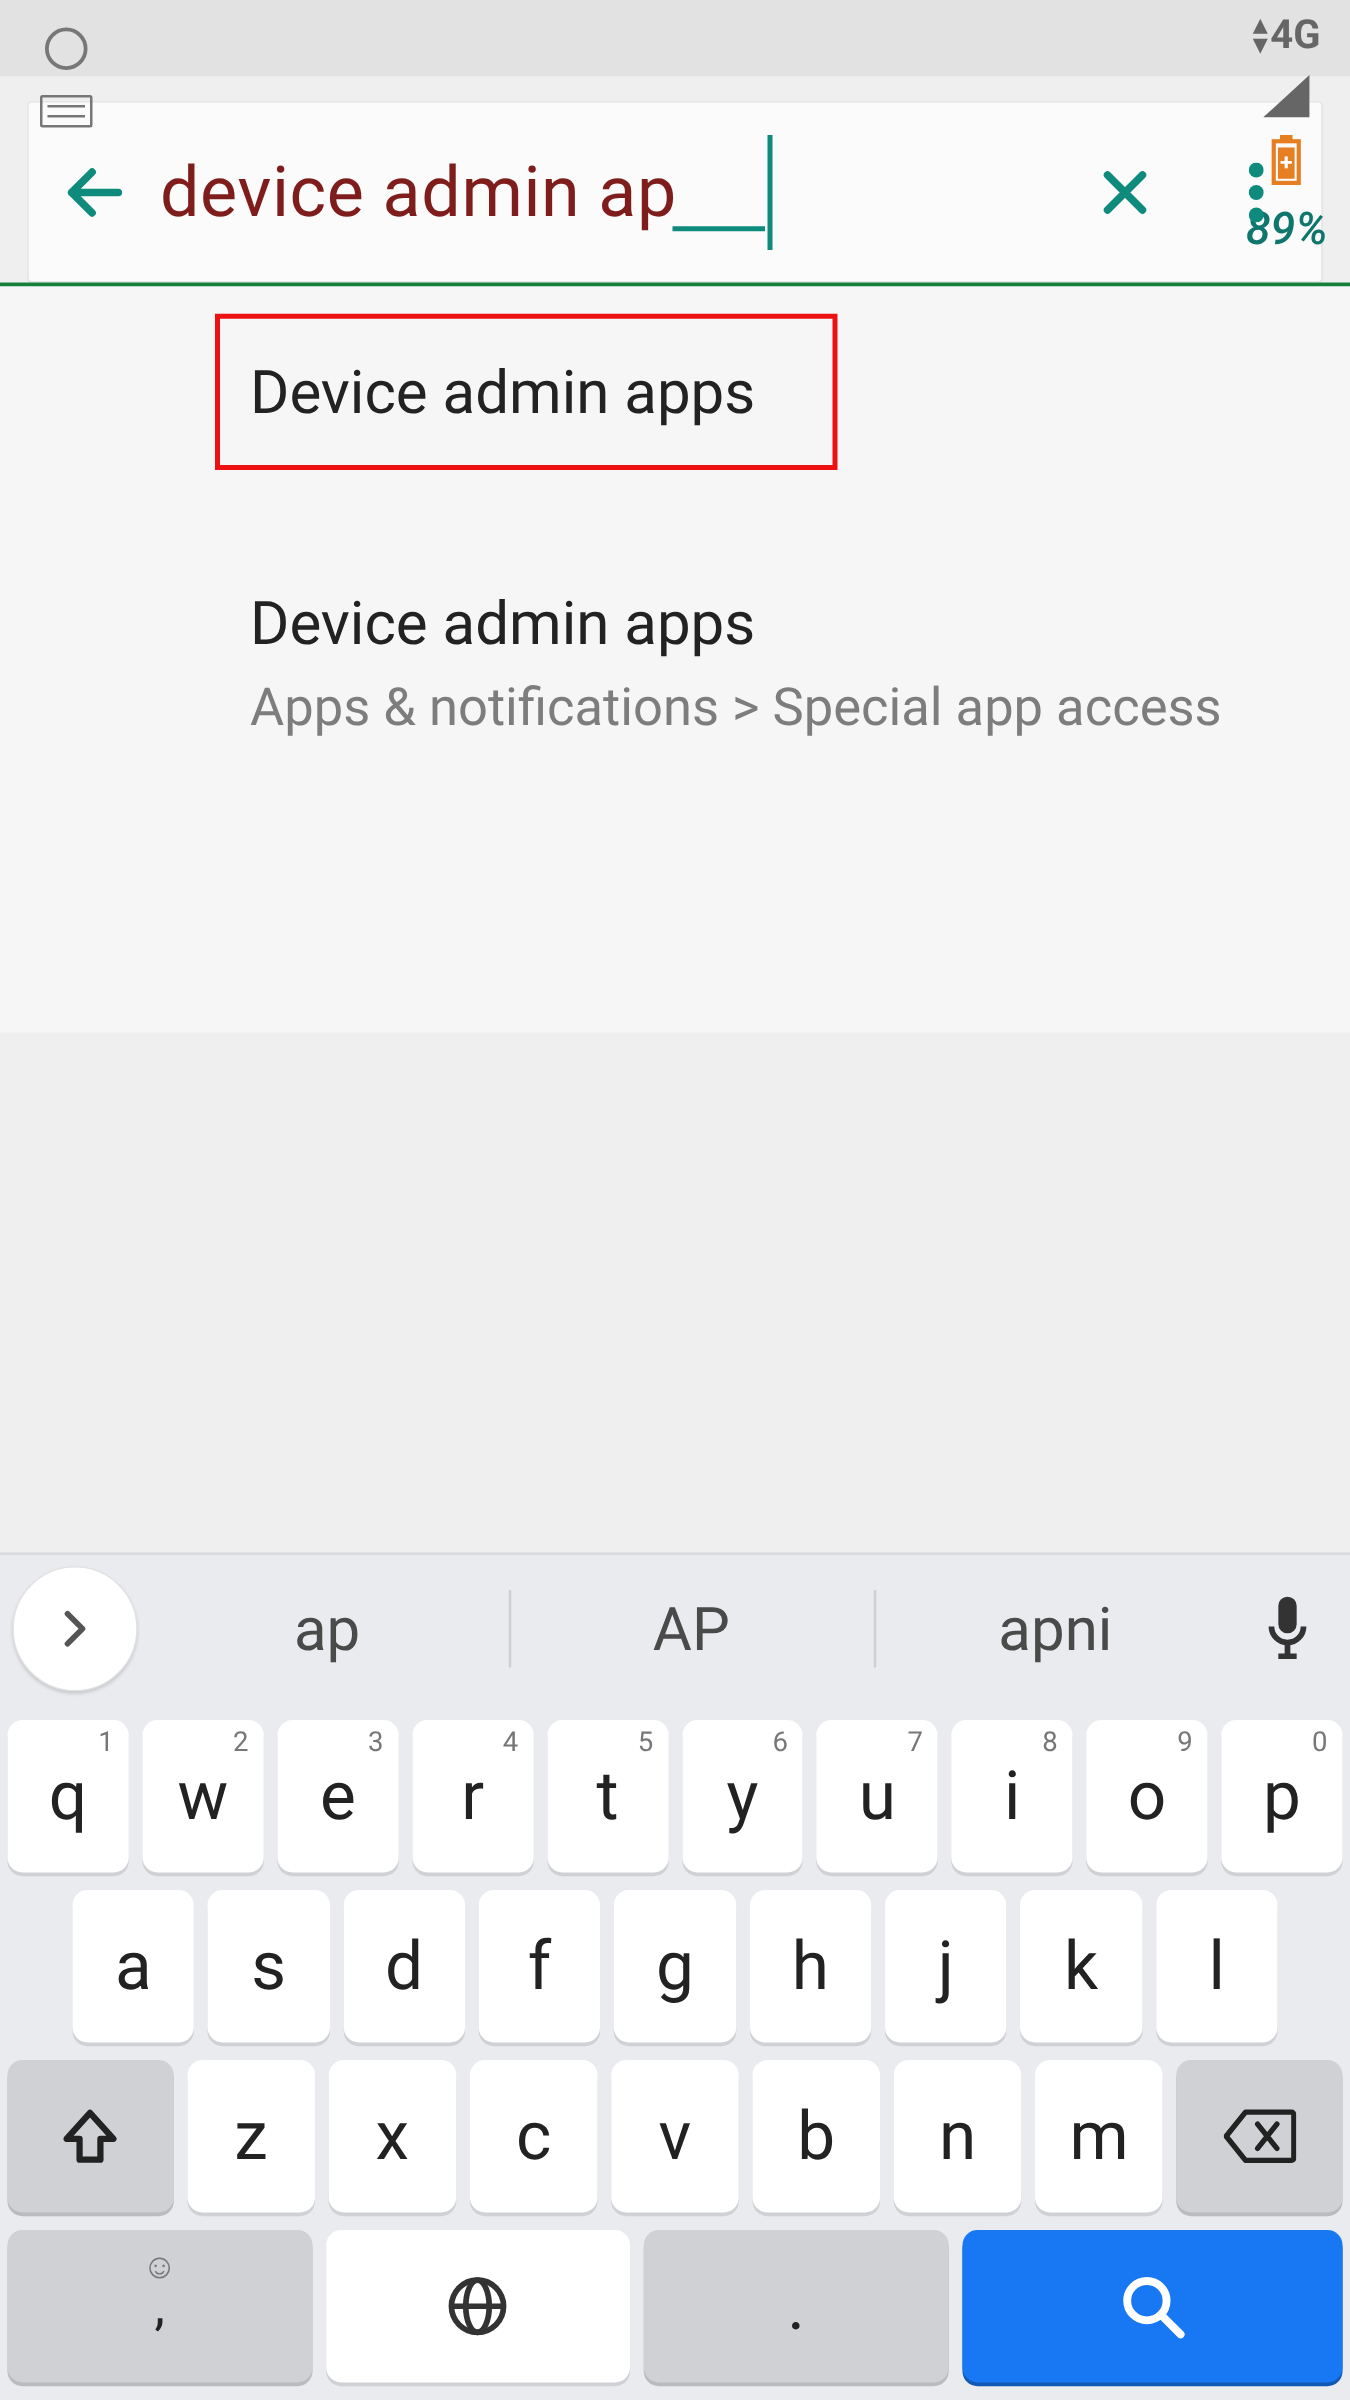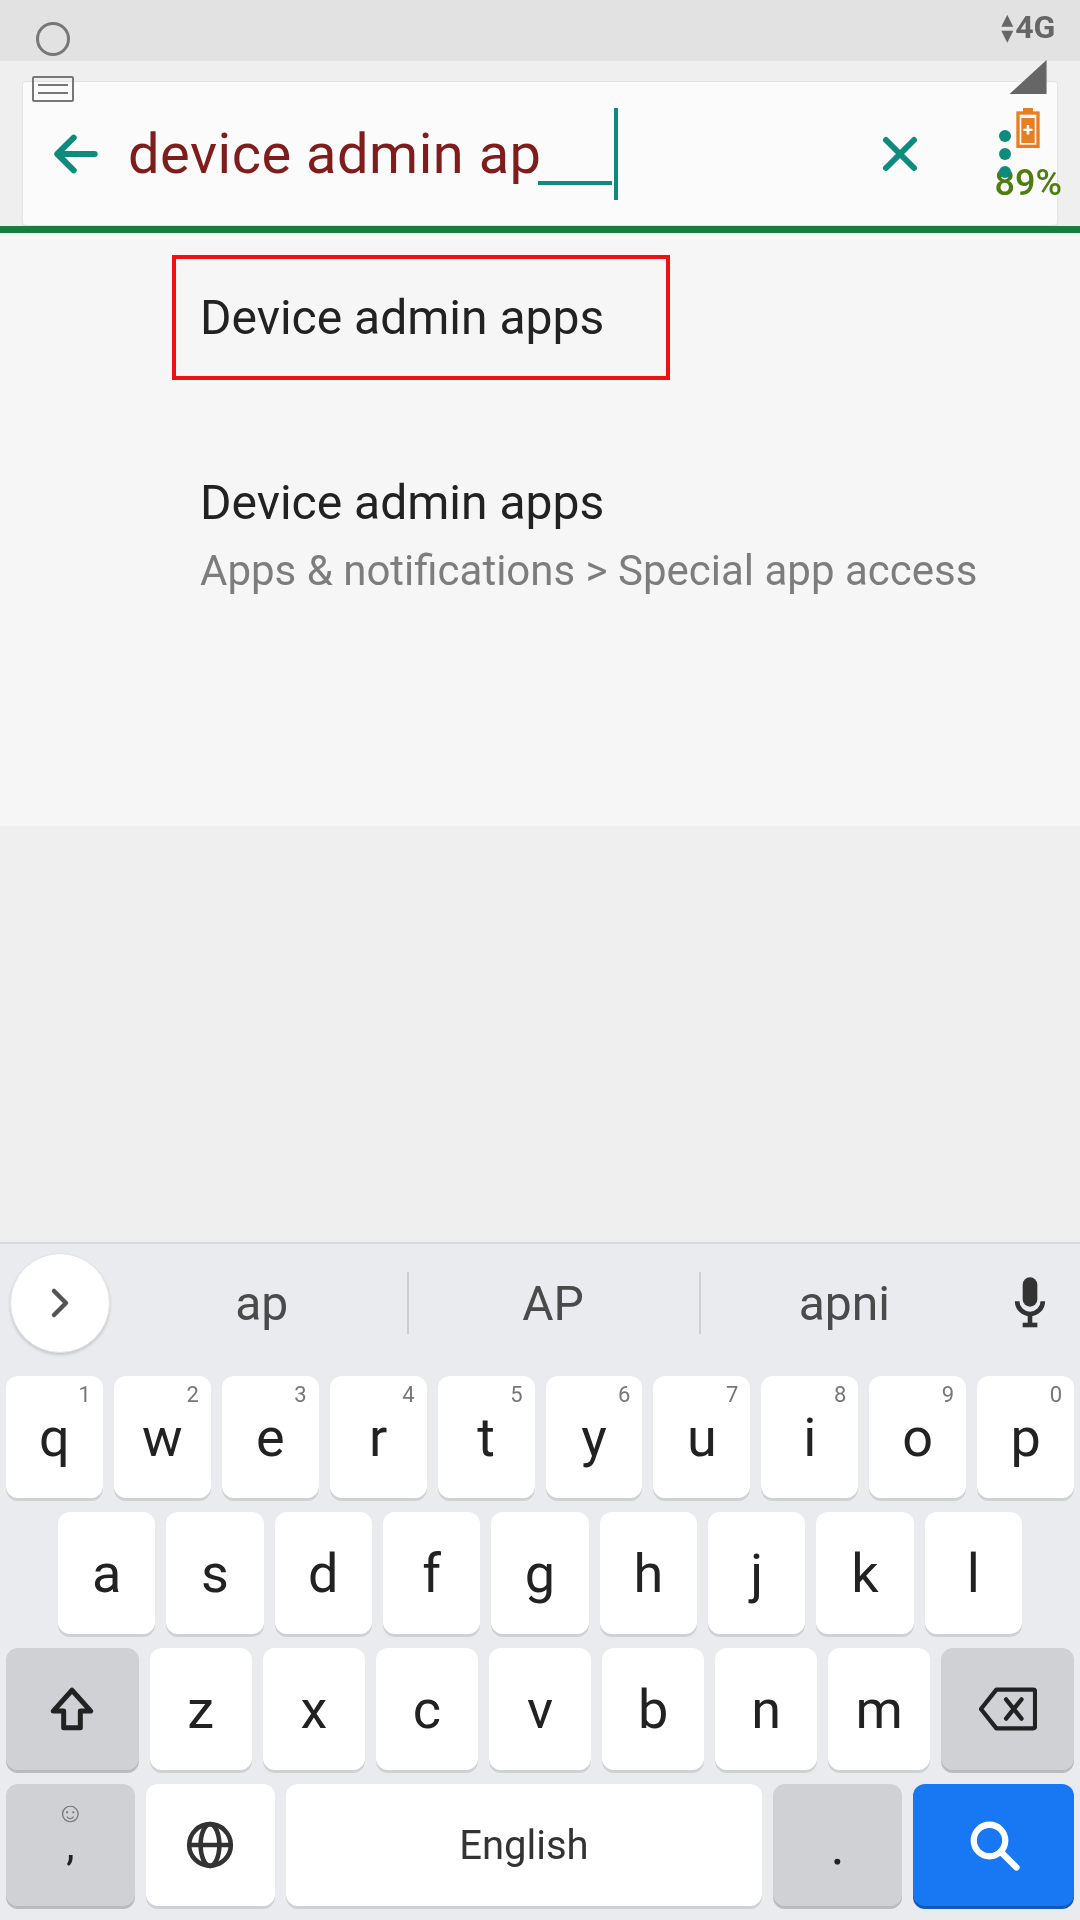--- a/index.html
+++ b/index.html
@@ -25,21 +25,21 @@
   }
   .kbd-icon::before, .kbd-icon::after {
     content:""; position:absolute; height:2px; left:4px; right:4px; background:#777;
   }
   .kbd-icon::before{ top:6px; } .kbd-icon::after{ top:14px; }
   .cast-icon svg, .hotspot-icon svg, .signal-icon svg, .battery-icon svg { display:block; }
   .hd-text { font-weight:700; font-style: italic; color:#666; font-size:32px; }
   .fourg-wrap { display:flex; align-items:center; gap:2px; color:#666; }
   .arrows { font-size:24px; line-height: 16px; color:#666; }
   .fourg { font-weight:700; font-size:32px; }
-  .battery-pct { font-size:36px; color:#4d7c0f; }
+  .battery-pct { font-size:36px; color:#0f766e;font-style:italic; }
 
   
   .search-card {
     margin: 20px 22px 0 22px;
     background: #fbfbfb;
     border: 1px solid #e4e4e4;
     border-radius: 4px;
     height: 145px;
     display: flex;
     align-items: center;
@@ -55,21 +55,21 @@
     position:absolute; bottom: 40px; left: 410px; width: 74px; height: 4px; background:#0f8b7e;
   }
   .cursor {
     position:absolute; left: 486px; top: 26px; width:4px; height:92px; background:#0f8b7e;
   }
   .sb-icon svg { display:block; }
 
   
   .content {
     background: #f6f6f6;
-    border-top: 7px solid #15803d;
+    border-top: 3px solid #15803d;
     height: 600px;
     padding-left: 200px;
     padding-top: 30px;
   }
   .result {
     padding: 30px 40px 30px 0;
   }
   .result.highlighted {
     border: 4px solid #e11;
     margin-left: -28px; padding-left: 24px;
@@ -282,21 +282,20 @@
         <span class="emoji-top">☺</span>
         <span>,</span>
       </div>
       <div class="key globe">
         <svg width="50" height="50" viewBox="0 0 24 24">
             <circle cx="12" cy="12" r="10" fill="none" stroke="#333" stroke-width="2.2"></circle>
             <ellipse cx="12" cy="12" rx="4.5" ry="10" fill="none" stroke="#333" stroke-width="2.2"></ellipse>
             <line x1="2" y1="12" x2="22" y2="12" stroke="#333" stroke-width="2.2"></line>
           </svg>
       </div>
-      <div class="key space">English</div>
       <div class="key gray period">.</div>
       <div class="key search">
         <svg width="54" height="54" viewBox="0 0 24 24">
             <circle cx="10" cy="10" r="7" fill="none" stroke="#fff" stroke-width="2.8"></circle>
             <line x1="15" y1="15" x2="22" y2="22" stroke="#fff" stroke-width="2.8" stroke-linecap="round"></line>
           </svg>
       </div>
     </div>
   </div>
 </div>

